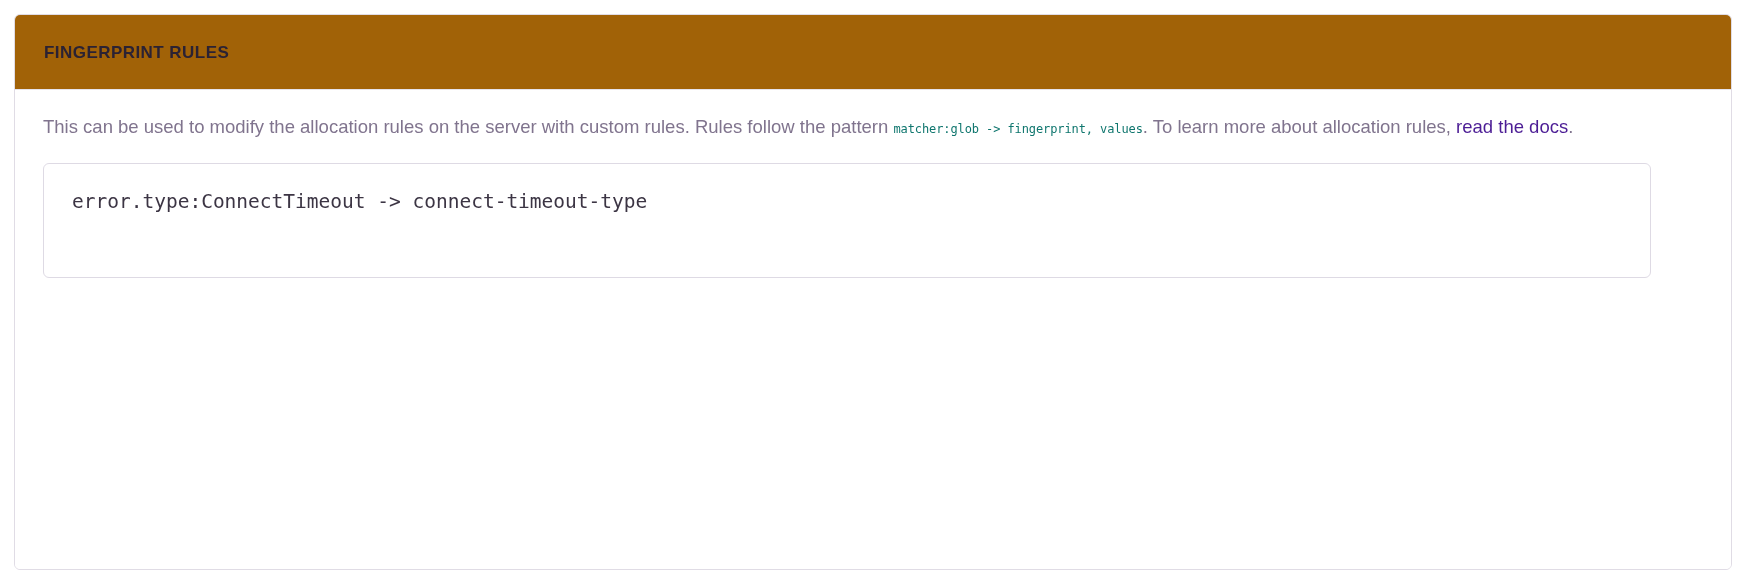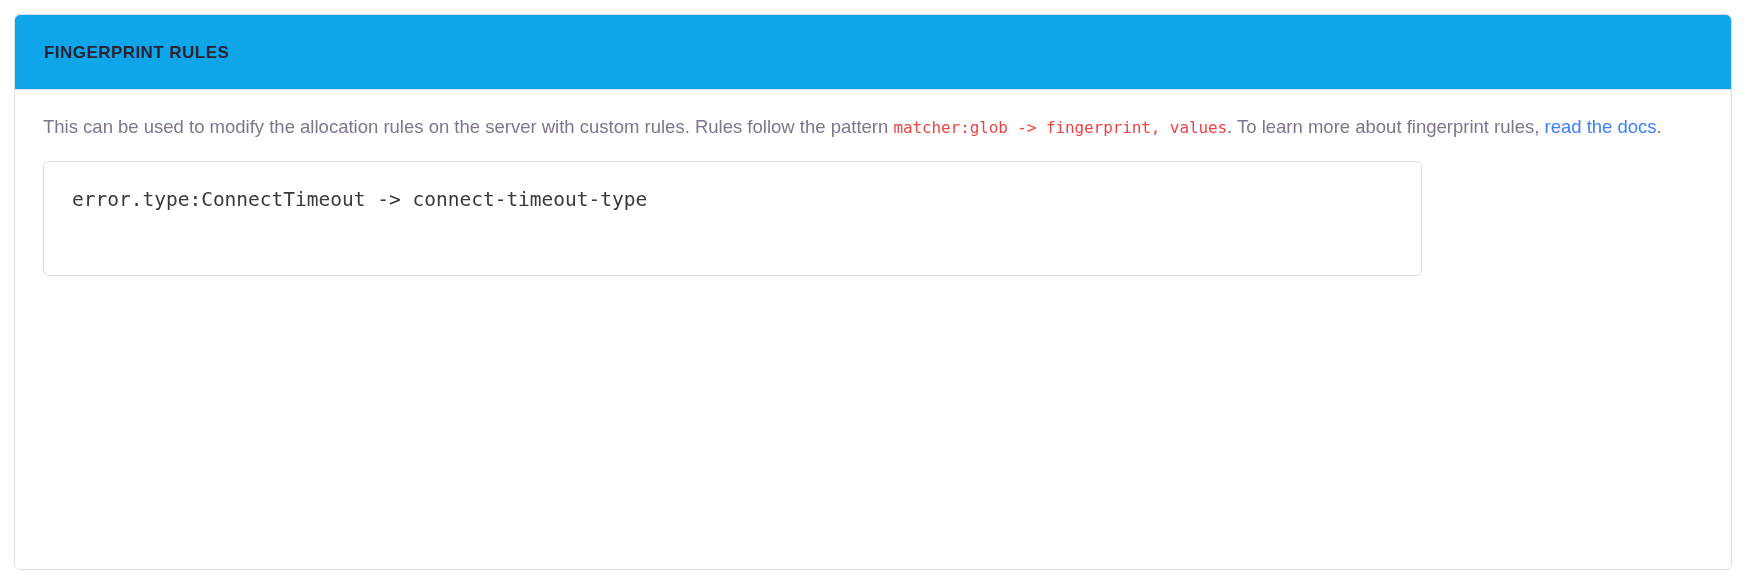--- a/index.html
+++ b/index.html
@@ -35,21 +35,21 @@
     background: #ffffff;
     overflow: hidden;
     display: flex;
     flex-direction: column;
   }
 
   .panel-header {
     box-sizing: border-box;
     height: 75px;
     flex: 0 0 75px;
-    background: #0ea5e9;
+    background: #a16207;
     border-bottom: 1px solid #e6e3eb;
     display: flex;
     align-items: center;
     padding: 0 29px;
   }
 
   .panel-title {
     font-size: 17px;
     font-weight: bold;
     letter-spacing: 0.45px;
@@ -71,28 +71,28 @@
     font-size: 18.5px;
     line-height: 31px;
     color: #80748e;
     max-width: 1655px;
     margin: 0 0 18px 0;
     font-family: "Liberation Sans", sans-serif;
   }
 
   .description code {
     font-family: "DejaVu Sans Mono", "Liberation Mono", monospace;
-    font-size: 16px;
-    color: #ef4444;
+    font-size: 12px;
+    color: #0f766e;
     letter-spacing: -0.1px;
     white-space: nowrap;
   }
 
   .description .docs-link {
-    color: #3b82f6;
+    color: #4c1d95;
     text-decoration: none;
     font-family: "Liberation Sans", sans-serif;
   }
 
   
   .code-block {
     box-sizing: border-box;
     width: 1588px;
     margin: 0 0 21px 0;
     padding: 16px 18px 17px 18px;
@@ -103,21 +103,21 @@
     line-height: 36.5px;
     color: #4a4453;
     white-space: pre;
     overflow: hidden;
   }
 
   
   .rules-input {
     box-sizing: border-box;
     display: block;
-    width: 1379px;
+    width: 1608px;
     height: 115px;
     margin: 0;
     padding: 24px 20px 20px 28px;
     border: 1px solid #dedae4;
     border-radius: 6px;
     background: #ffffff;
     color: #3c3544;
     font-family: "DejaVu Sans Mono", "Liberation Mono", monospace;
     font-size: 19.5px;
     line-height: 27px;
@@ -137,21 +137,21 @@
 
   <section class="panel">
 
     <header class="panel-header">
       <h2 class="panel-title">Fingerprint Rules</h2>
     </header>
 
     <div class="panel-body">
 
       <p class="description">
-        <span>This can be used to modify the allocation rules on the server with custom rules. Rules follow the pattern </span><code>matcher:glob -&gt; fingerprint, values</code><span>. To learn more about fingerprint rules, </span><a href="#" class="docs-link">read the docs</a><span>.</span>
+        <span>This can be used to modify the allocation rules on the server with custom rules. Rules follow the pattern </span><code>matcher:glob -&gt; fingerprint, values</code><span>. To learn more about allocation rules, </span><a href="#" class="docs-link">read the docs</a><span>.</span>
       </p>
 
 
       <textarea class="rules-input" spellcheck="false" placeholder="error.type:ConnectTimeout -&gt; connect-timeout-type" style="">error.type:ConnectTimeout -&gt; connect-timeout-type</textarea>
 
     </div>
 
   </section>
 
 </div>

